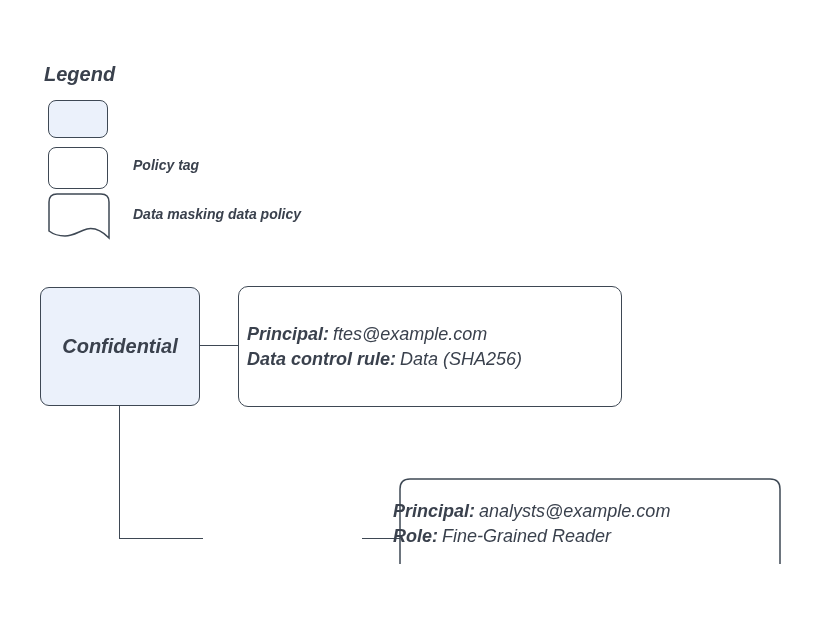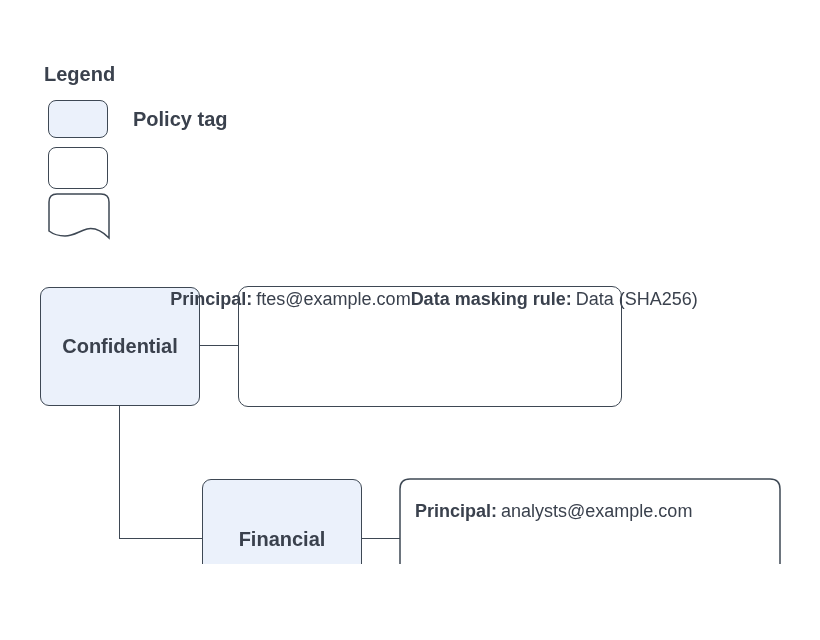--- a/index.html
+++ b/index.html
@@ -12,55 +12,57 @@
   html,body{background:var(--bg);}
   body{
     font-family:"Liberation Sans","DejaVu Sans",sans-serif;
     color:var(--text);
   }
   .canvas{
     position:relative;
     width:820px;height:564px;
     background:var(--bg);
     overflow:hidden;
+    font-style:italic;
   }
   
   .legend-title{
     position:absolute;left:44px;top:63px;
     font-size:20px;font-weight:bold;
   }
   .swatch{
     position:absolute;left:48px;width:60px;
     border:1.5px solid var(--stroke);
     border-radius:8px;
     background:#fff;
   }
   .swatch.blue{background:var(--fill-tag);}
   .swatch-svg{position:absolute;left:48px;}
   .legend-label{
     position:absolute;left:133px;
-    font-size:20px;font-weight:bold;
+    font-size:14px;font-weight:bold;
     line-height:24px;
+    margin-top:46px;
   }
   
   .tag-node{
     position:absolute;
     width:160px;height:119px;
     background:var(--fill-tag);
     border:1.5px solid var(--stroke);
     border-radius:9px;
     display:flex;align-items:center;justify-content:center;
     font-size:20px;font-weight:bold;
   }
   .policy-box{
     position:absolute;
     background:#fff;
     border:1.5px solid var(--stroke);
     border-radius:10px;
-    display:flex;flex-direction:row;justify-content:center;
+    display:flex;flex-direction:column;justify-content:center;
     padding-left:8px;
     font-size:18px;
   }
   .policy-line{line-height:25px;white-space:nowrap;}
   .policy-line b{margin-right:4px;}
   .doc-shape{position:absolute;}
   .doc-text{
     position:absolute;
     display:flex;flex-direction:column;
     padding-left:8px;
@@ -78,46 +80,47 @@
   <div class="legend-title">Legend</div>
 
   <div class="swatch blue" style="top:100px;height:38px;"></div>
   <div class="swatch" style="top:147px;height:42px;"></div>
   <svg class="swatch-svg" style="top:193px;" width="62" height="48" viewBox="0 0 62 48">
     <path d="M 1,38 L 1,9 Q 1,1 9,1 L 53,1 Q 61,1 61,9 L 61,45
              C 55,39 48,34 39,36 C 31,38 26,43 17,43 C 11,43 5,41 1,38 Z" fill="#FFFFFF" stroke="#3E4854" stroke-width="1.5"></path>
   </svg>
 
   <div class="legend-label" style="top:107px;">Policy tag</div>
+  <div class="legend-label" style="top:156px;">Data masking data policy</div>
 
   <div class="h-line" style="left:200px;top:345px;width:38px;"></div>
   <div class="v-line" style="left:119px;top:406px;height:133px;"></div>
   <div class="h-line" style="left:119px;top:538px;width:84px;"></div>
   <div class="h-line" style="left:362px;top:538px;width:39px;"></div>
 
   <div class="tag-node" style="left:40px;top:287px;">
     <span>Confidential</span>
   </div>
 
   <div class="policy-box" style="left:238px;top:286px;width:384px;height:121px;">
     <div class="policy-line">
       <b>Principal:</b><span>ftes@example.com</span>
     </div>
     <div class="policy-line">
-      <b>Data masking rule:</b><span>Data (SHA256)</span>
+      <b>Data control rule:</b><span>Data (SHA256)</span>
     </div>
   </div>
 
-  <div class="tag-node" style="left:202px;top:479px;height:120px;">
-    <span>Financial</span>
-  </div>
 
   <svg class="doc-shape" style="left:399px;top:478px;" width="382" height="123" viewBox="0 0 382 123">
     <path d="M 1,100 L 1,11 Q 1,1 11,1 L 371,1 Q 381,1 381,11 L 381,120
              C 341,102 301,90 251,96 C 196,103 161,114 111,113 C 71,112 36,107 1,100 Z" fill="#FFFFFF" stroke="#3E4854" stroke-width="1.5"></path>
   </svg>
-  <div class="doc-text" style="left:407px;top:499px;">
+  <div class="doc-text" style="left:385px;top:499px;">
     <div class="policy-line">
       <b>Principal:</b><span>analysts@example.com</span>
+    </div>
+    <div class="policy-line">
+      <b>Role:</b><span>Fine-Grained Reader</span>
     </div>
   </div>
 
 </div>
 
 </body></html>

